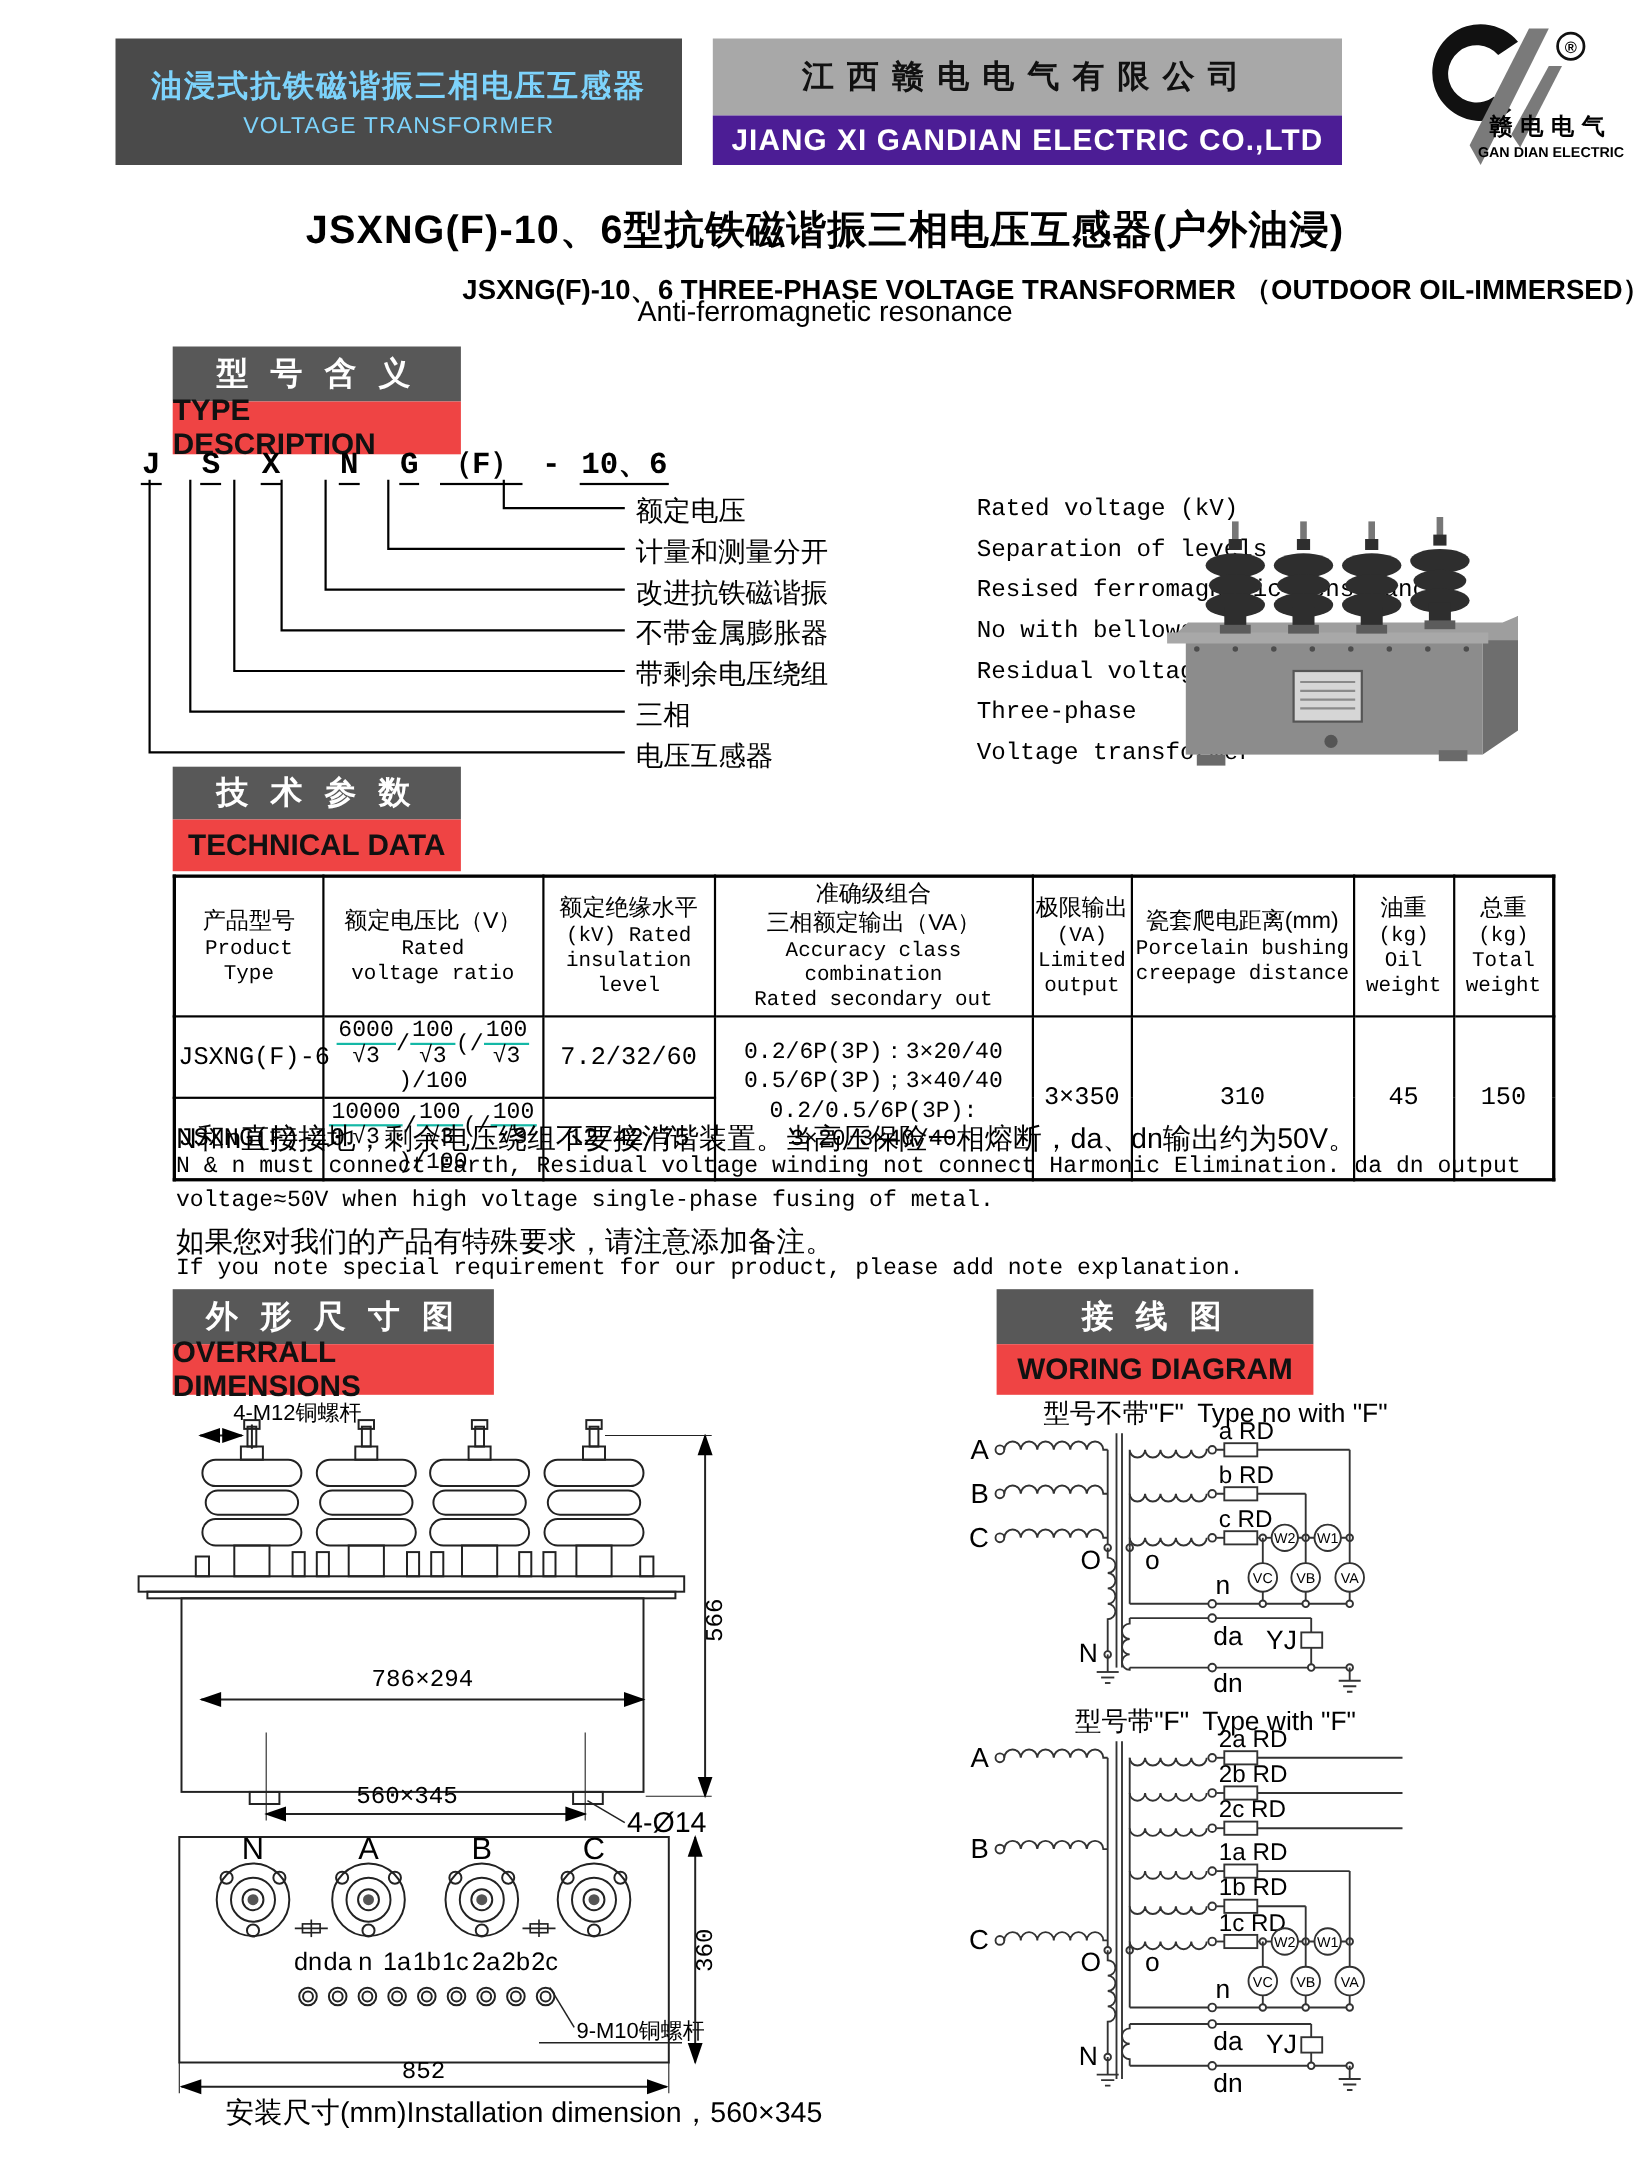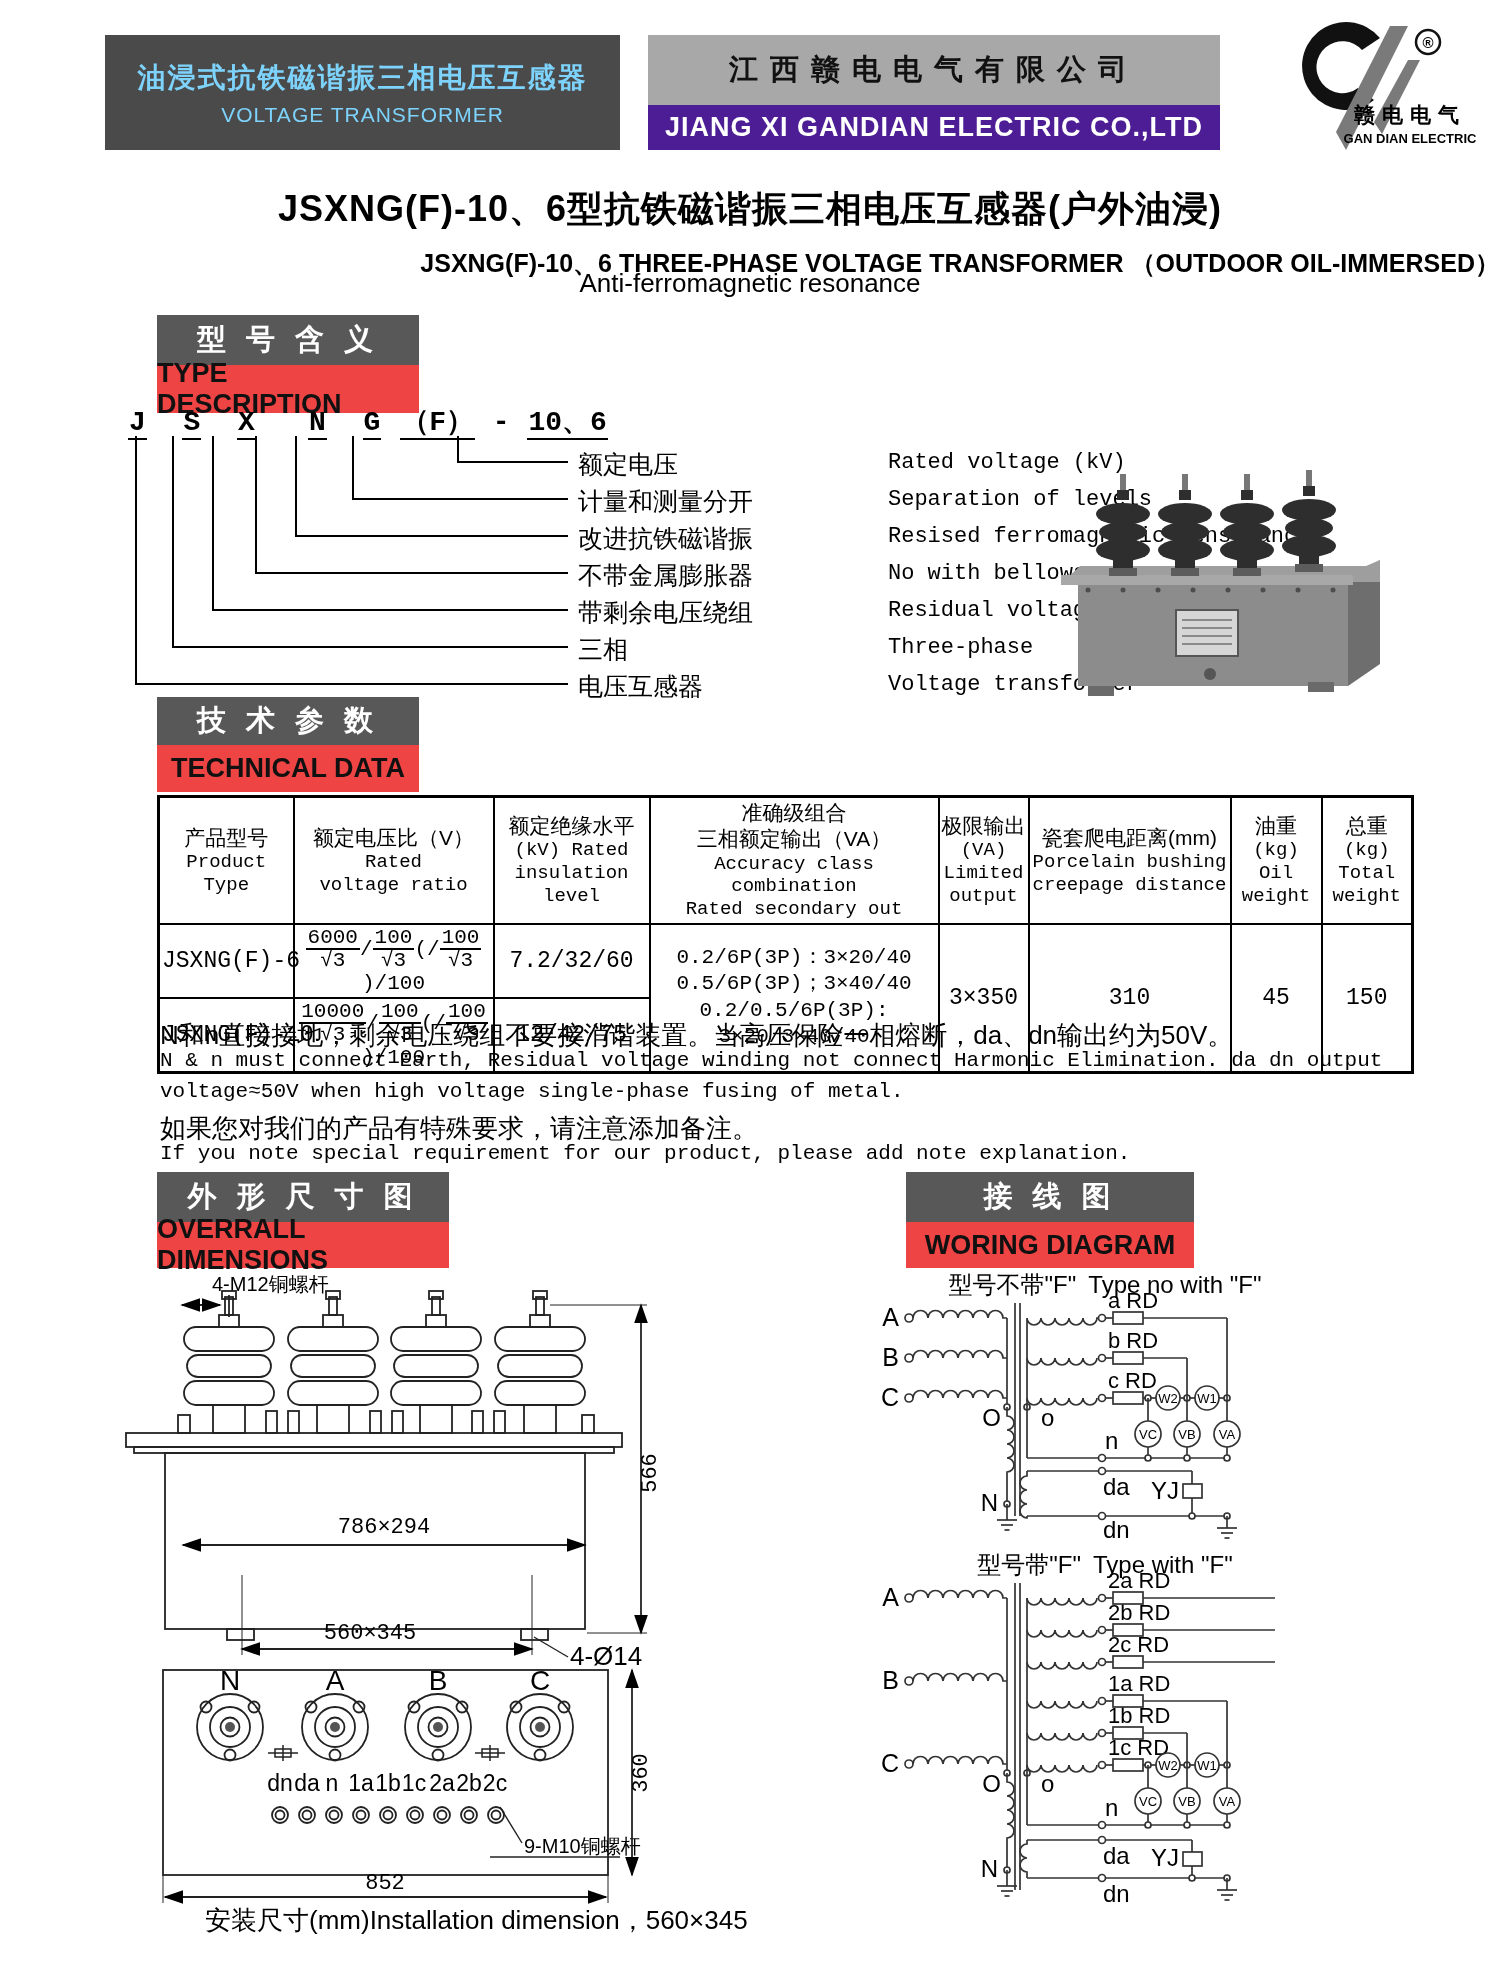--- a/index.html
+++ b/index.html
@@ -35,21 +35,21 @@
   
   table.tech{position:absolute;left:157px;top:795px;width:1254px;border-collapse:collapse;
              table-layout:fixed;border:3px solid #000;}
   table.tech td{border:2px solid #000;text-align:center;vertical-align:middle;padding:2px 2px;}
   .th-cn{font-size:21px;line-height:1.25;}
   .th-en{font-family:"Liberation Mono","DejaVu Sans Mono",monospace;font-size:19px;line-height:1.2;}
   .tv{font-family:"Liberation Mono","DejaVu Sans Mono",monospace;font-size:23px;}
   .acc{font-family:"Liberation Mono","DejaVu Sans Mono",monospace;font-size:21px;line-height:1.25;}
   .frac{display:inline-flex;flex-direction:column;align-items:center;vertical-align:middle;
         line-height:1.02;font-family:"Liberation Mono","DejaVu Sans Mono",monospace;font-size:21px;}
-  .frac > :first-child{border-bottom:2px solid #000000;padding:0 2px;}
+  .frac > :first-child{border-bottom:2px solid #14b8a6;padding:0 2px;}
   .ratio-cell{font-family:"Liberation Mono","DejaVu Sans Mono",monospace;font-size:21px;}
   
   .notes{left:160px;top:1018px;width:1270px;}
   .notes .ncn{font-size:26px;height:31px;}
   .notes .nen{font-family:"Liberation Mono","DejaVu Sans Mono",monospace;font-size:21px;height:31px;}
   
   svg text{font-family:"Liberation Sans","DejaVu Sans",sans-serif;fill:#000;}
   svg .mono{font-family:"Liberation Mono","DejaVu Sans Mono",monospace;}
   .caption{left:205px;top:1903px;font-size:26px;}
 </style>

